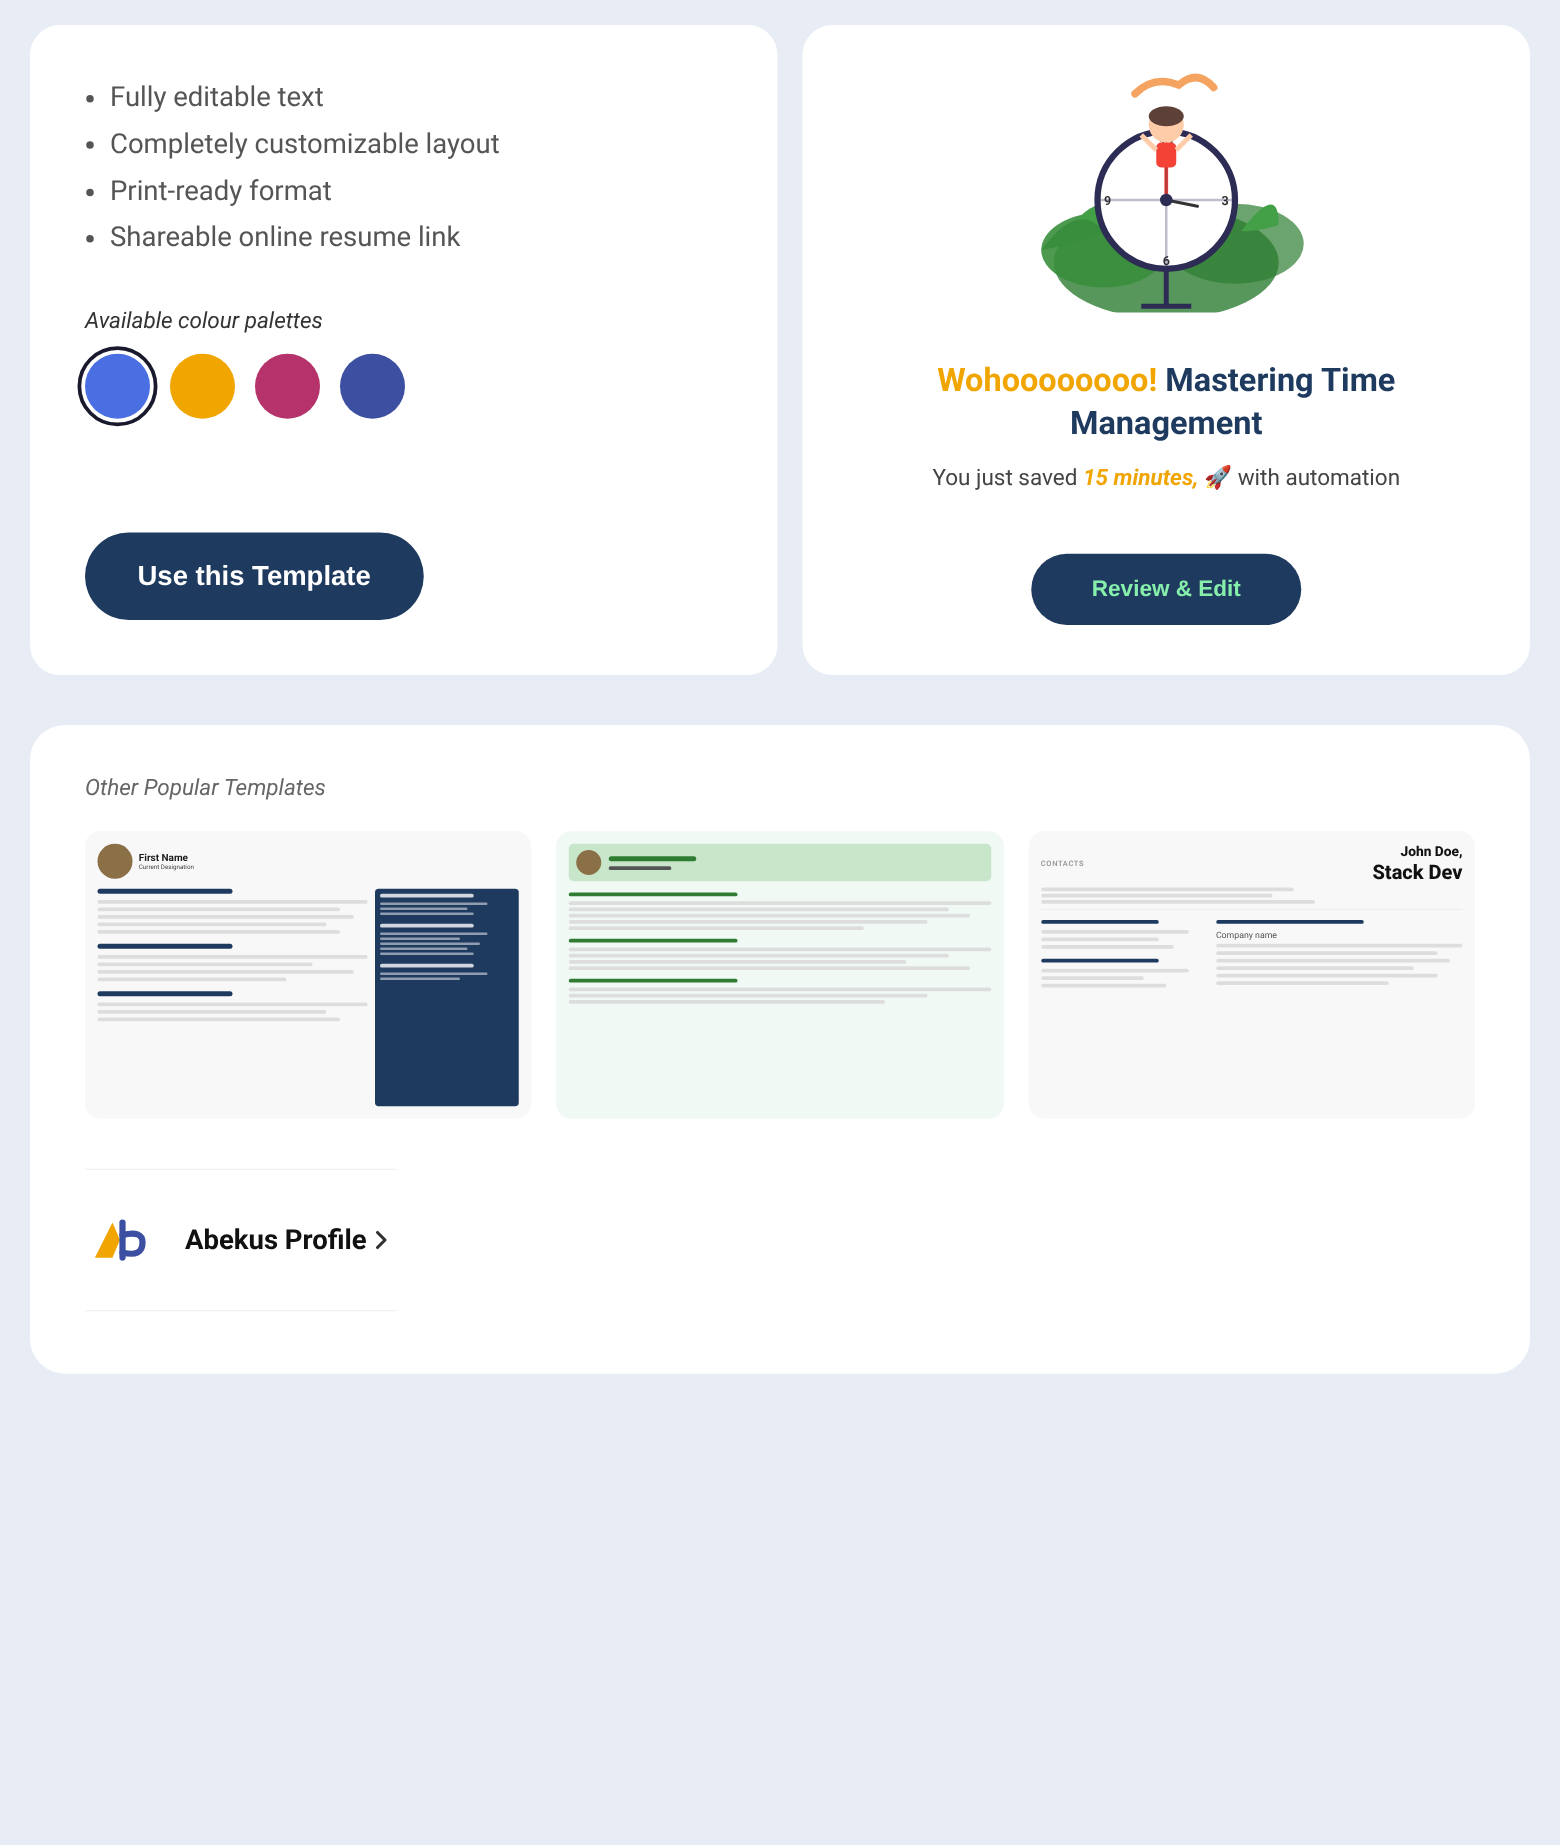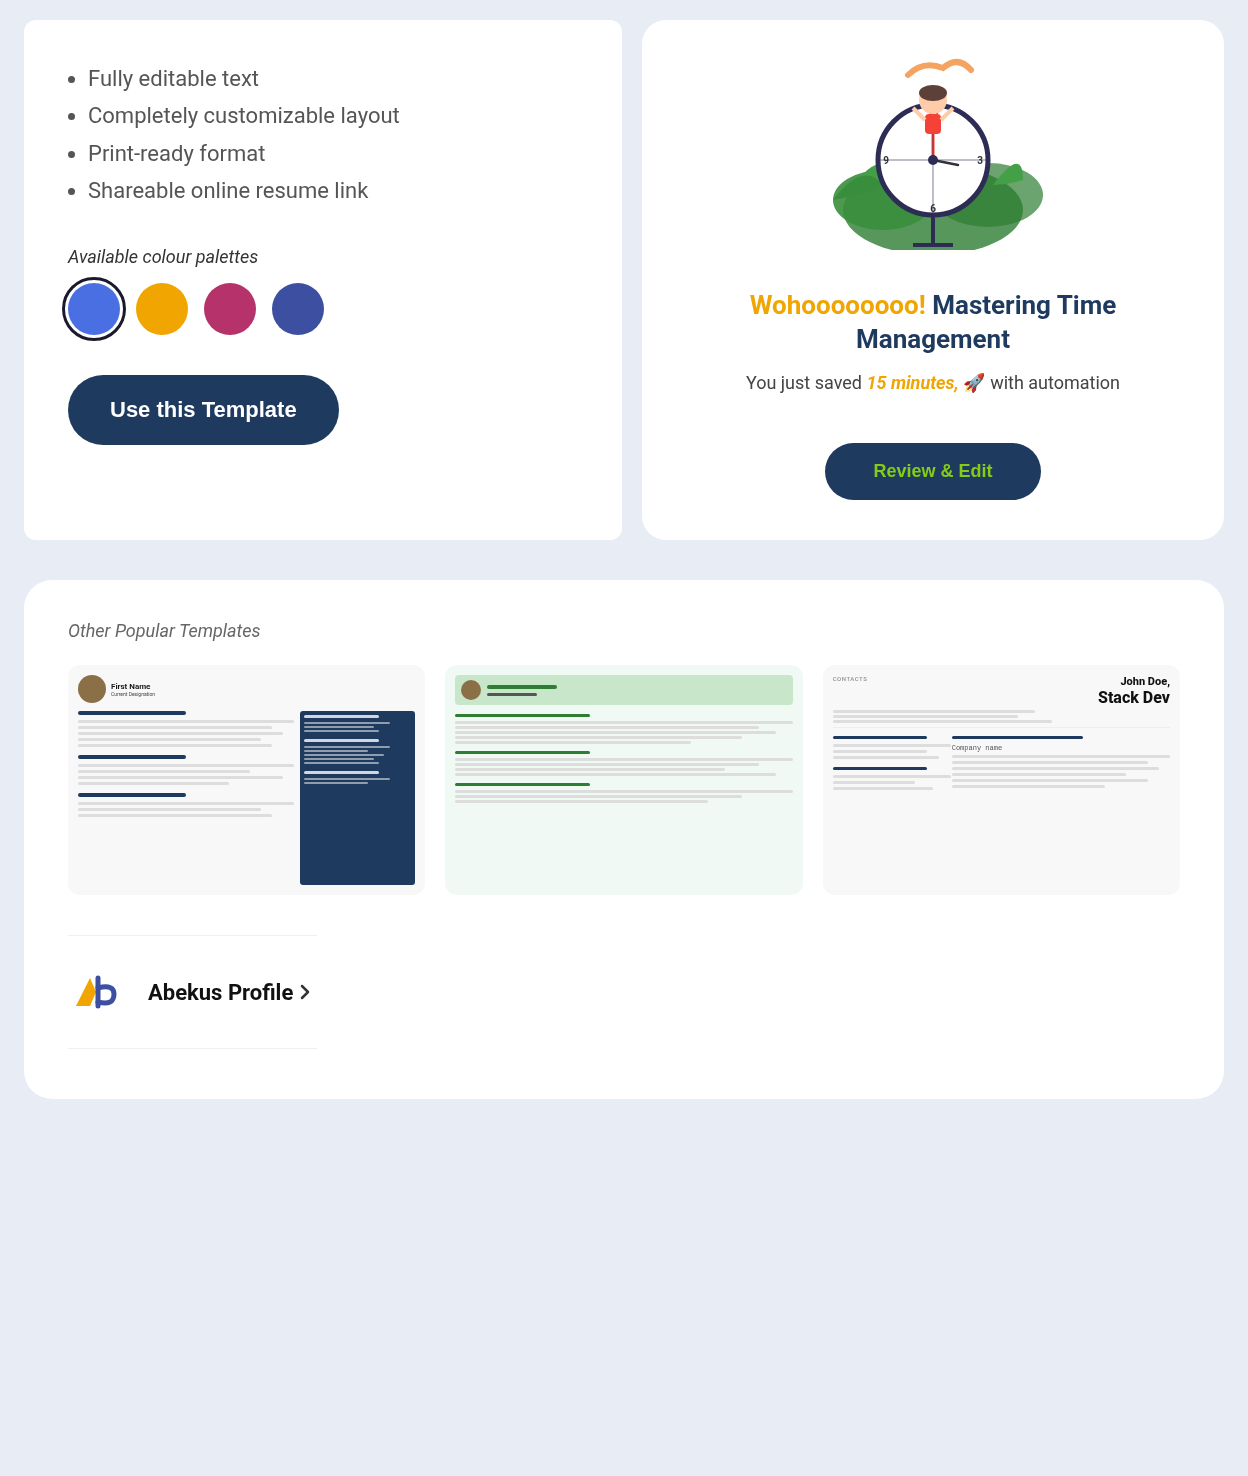--- a/index.html
+++ b/index.html
@@ -22,26 +22,27 @@
     .top-section {
       display: flex;
       gap: 20px;
       align-items: flex-start;
       margin-bottom: 40px;
     }
 
     
     .left-card {
       background: #ffffff;
-      border-radius: 12px;
+      border-radius: 24px;
       padding: 40px 44px 44px;
       flex: 1;
       min-height: 520px;
       display: flex;
       flex-direction: column;
+      justify-content: space-between;
     }
 
     .features-list {
       list-style: disc;
       padding-left: 20px;
       margin-bottom: 36px;
     }
     .features-list li {
       font-size: 22px;
       color: #555;
@@ -127,21 +128,21 @@
       line-height: 1.5;
     }
     .promo-subtext .minutes {
       color: #f0a500;
       font-style: italic;
       font-weight: 700;
     }
 
     .review-edit-btn {
       background: #1e3a5f;
-      color: #84cc16;
+      color: #86efac;
       border: none;
       border-radius: 50px;
       padding: 18px 48px;
       font-size: 18px;
       font-weight: 600;
       cursor: pointer;
       margin-top: 8px;
     }
 
     
@@ -268,22 +269,21 @@
     }
 
     
     .resume3-header {
       border-bottom: 1px solid #eee;
       padding-bottom: 4px;
       margin-bottom: 4px;
     }
     .resume3-body {
       display: flex;
-      gap: 1px;
-      font-family: Liberation Mono, monospace;
+      gap: 22px;
     }
     .resume3-left {
       width: 35%;
       display: flex;
       flex-direction: column;
       gap: 3px;
     }
     .resume3-right {
       flex: 1;
       display: flex;
@@ -500,21 +500,21 @@
             <div class="mock-line" style="width:100%"></div>
             <div class="mock-line" style="width:85%"></div>
             <div class="mock-line" style="width:75%"></div>
           </div>
         </div>
       </div>
 
       <div class="template-thumb">
         <div class="resume-mock">
           <div class="resume3-header">
-            <div style="display:flex;justify-content:space-between;align-items:flex-start;">
+            <div style="display:flex;justify-content:space-between;align-items:center;">
               <div>
                 <div style="font-size:6px;color:#999;font-weight:600;text-transform:uppercase;letter-spacing:0.5px;">CONTACTS</div>
               </div>
               <div style="text-align:right;">
                 <div style="font-size:11px;font-weight:800;color:#111;">John Doe,</div>
                 <div style="font-size:16px;font-weight:800;color:#111;">Stack Dev</div>
               </div>
             </div>
             <div style="display:flex;flex-direction:column;gap:2px;margin-top:3px;">
               <div class="mock-line" style="width:60%"></div>

